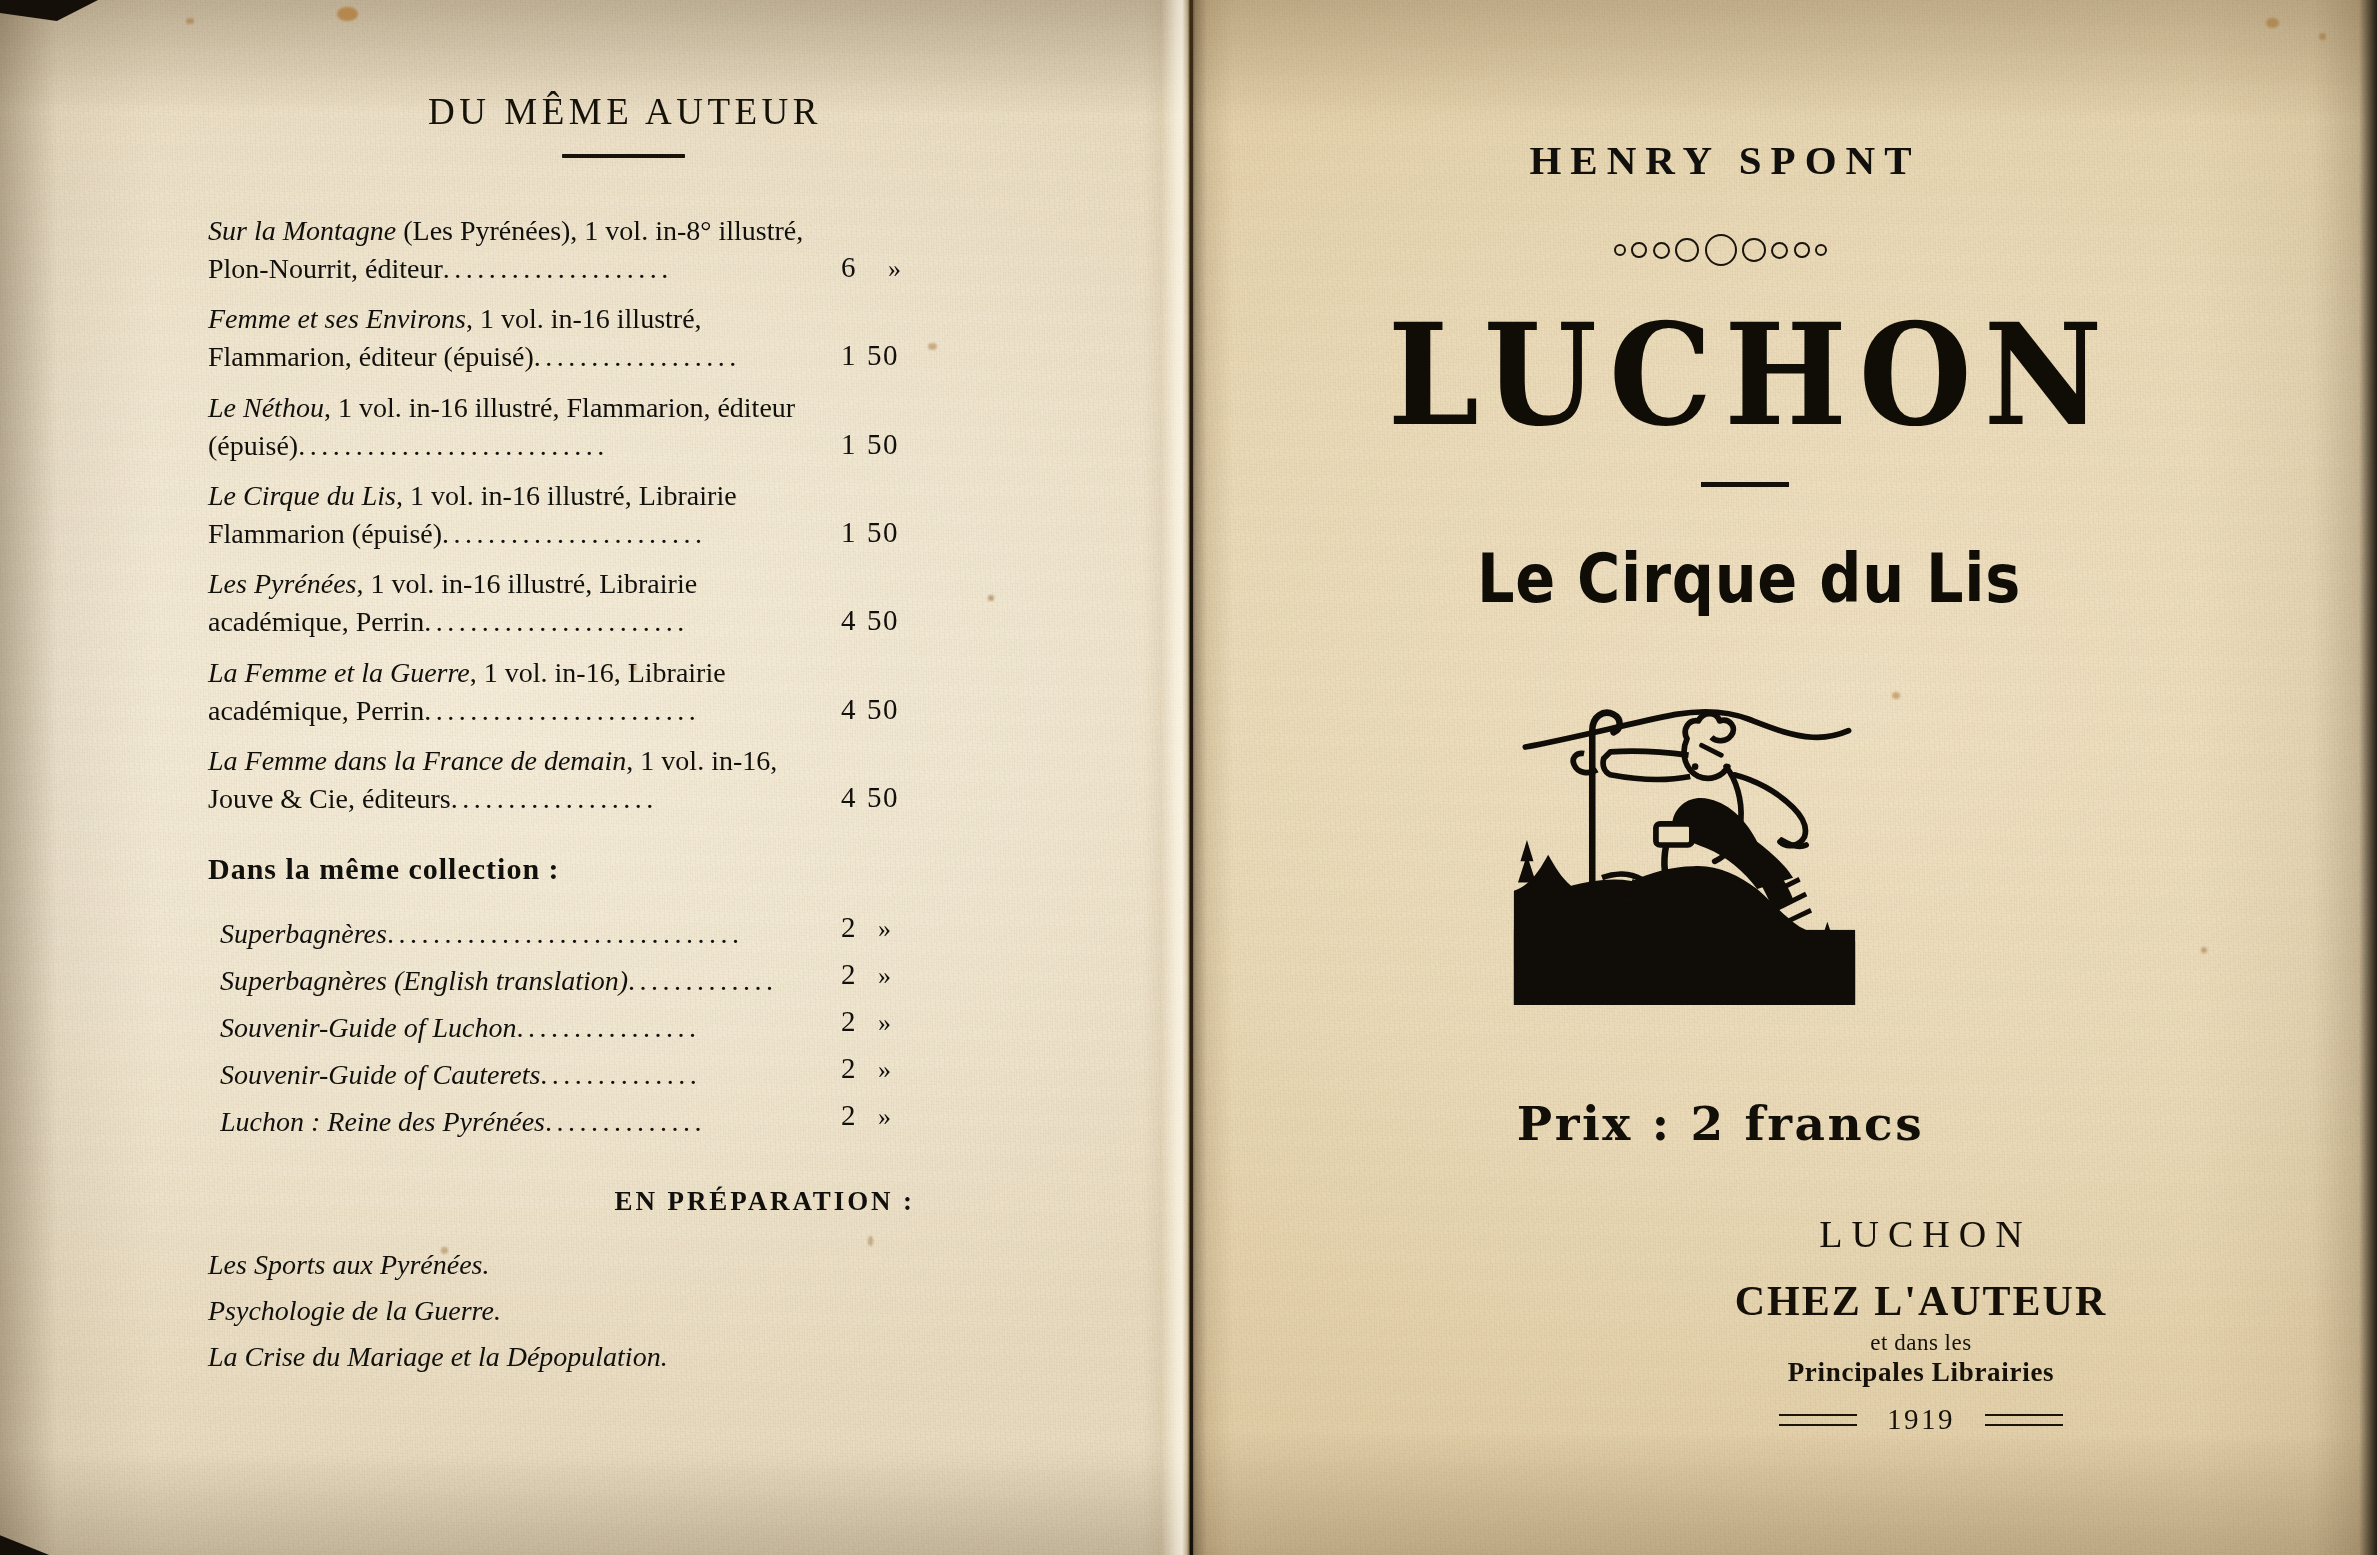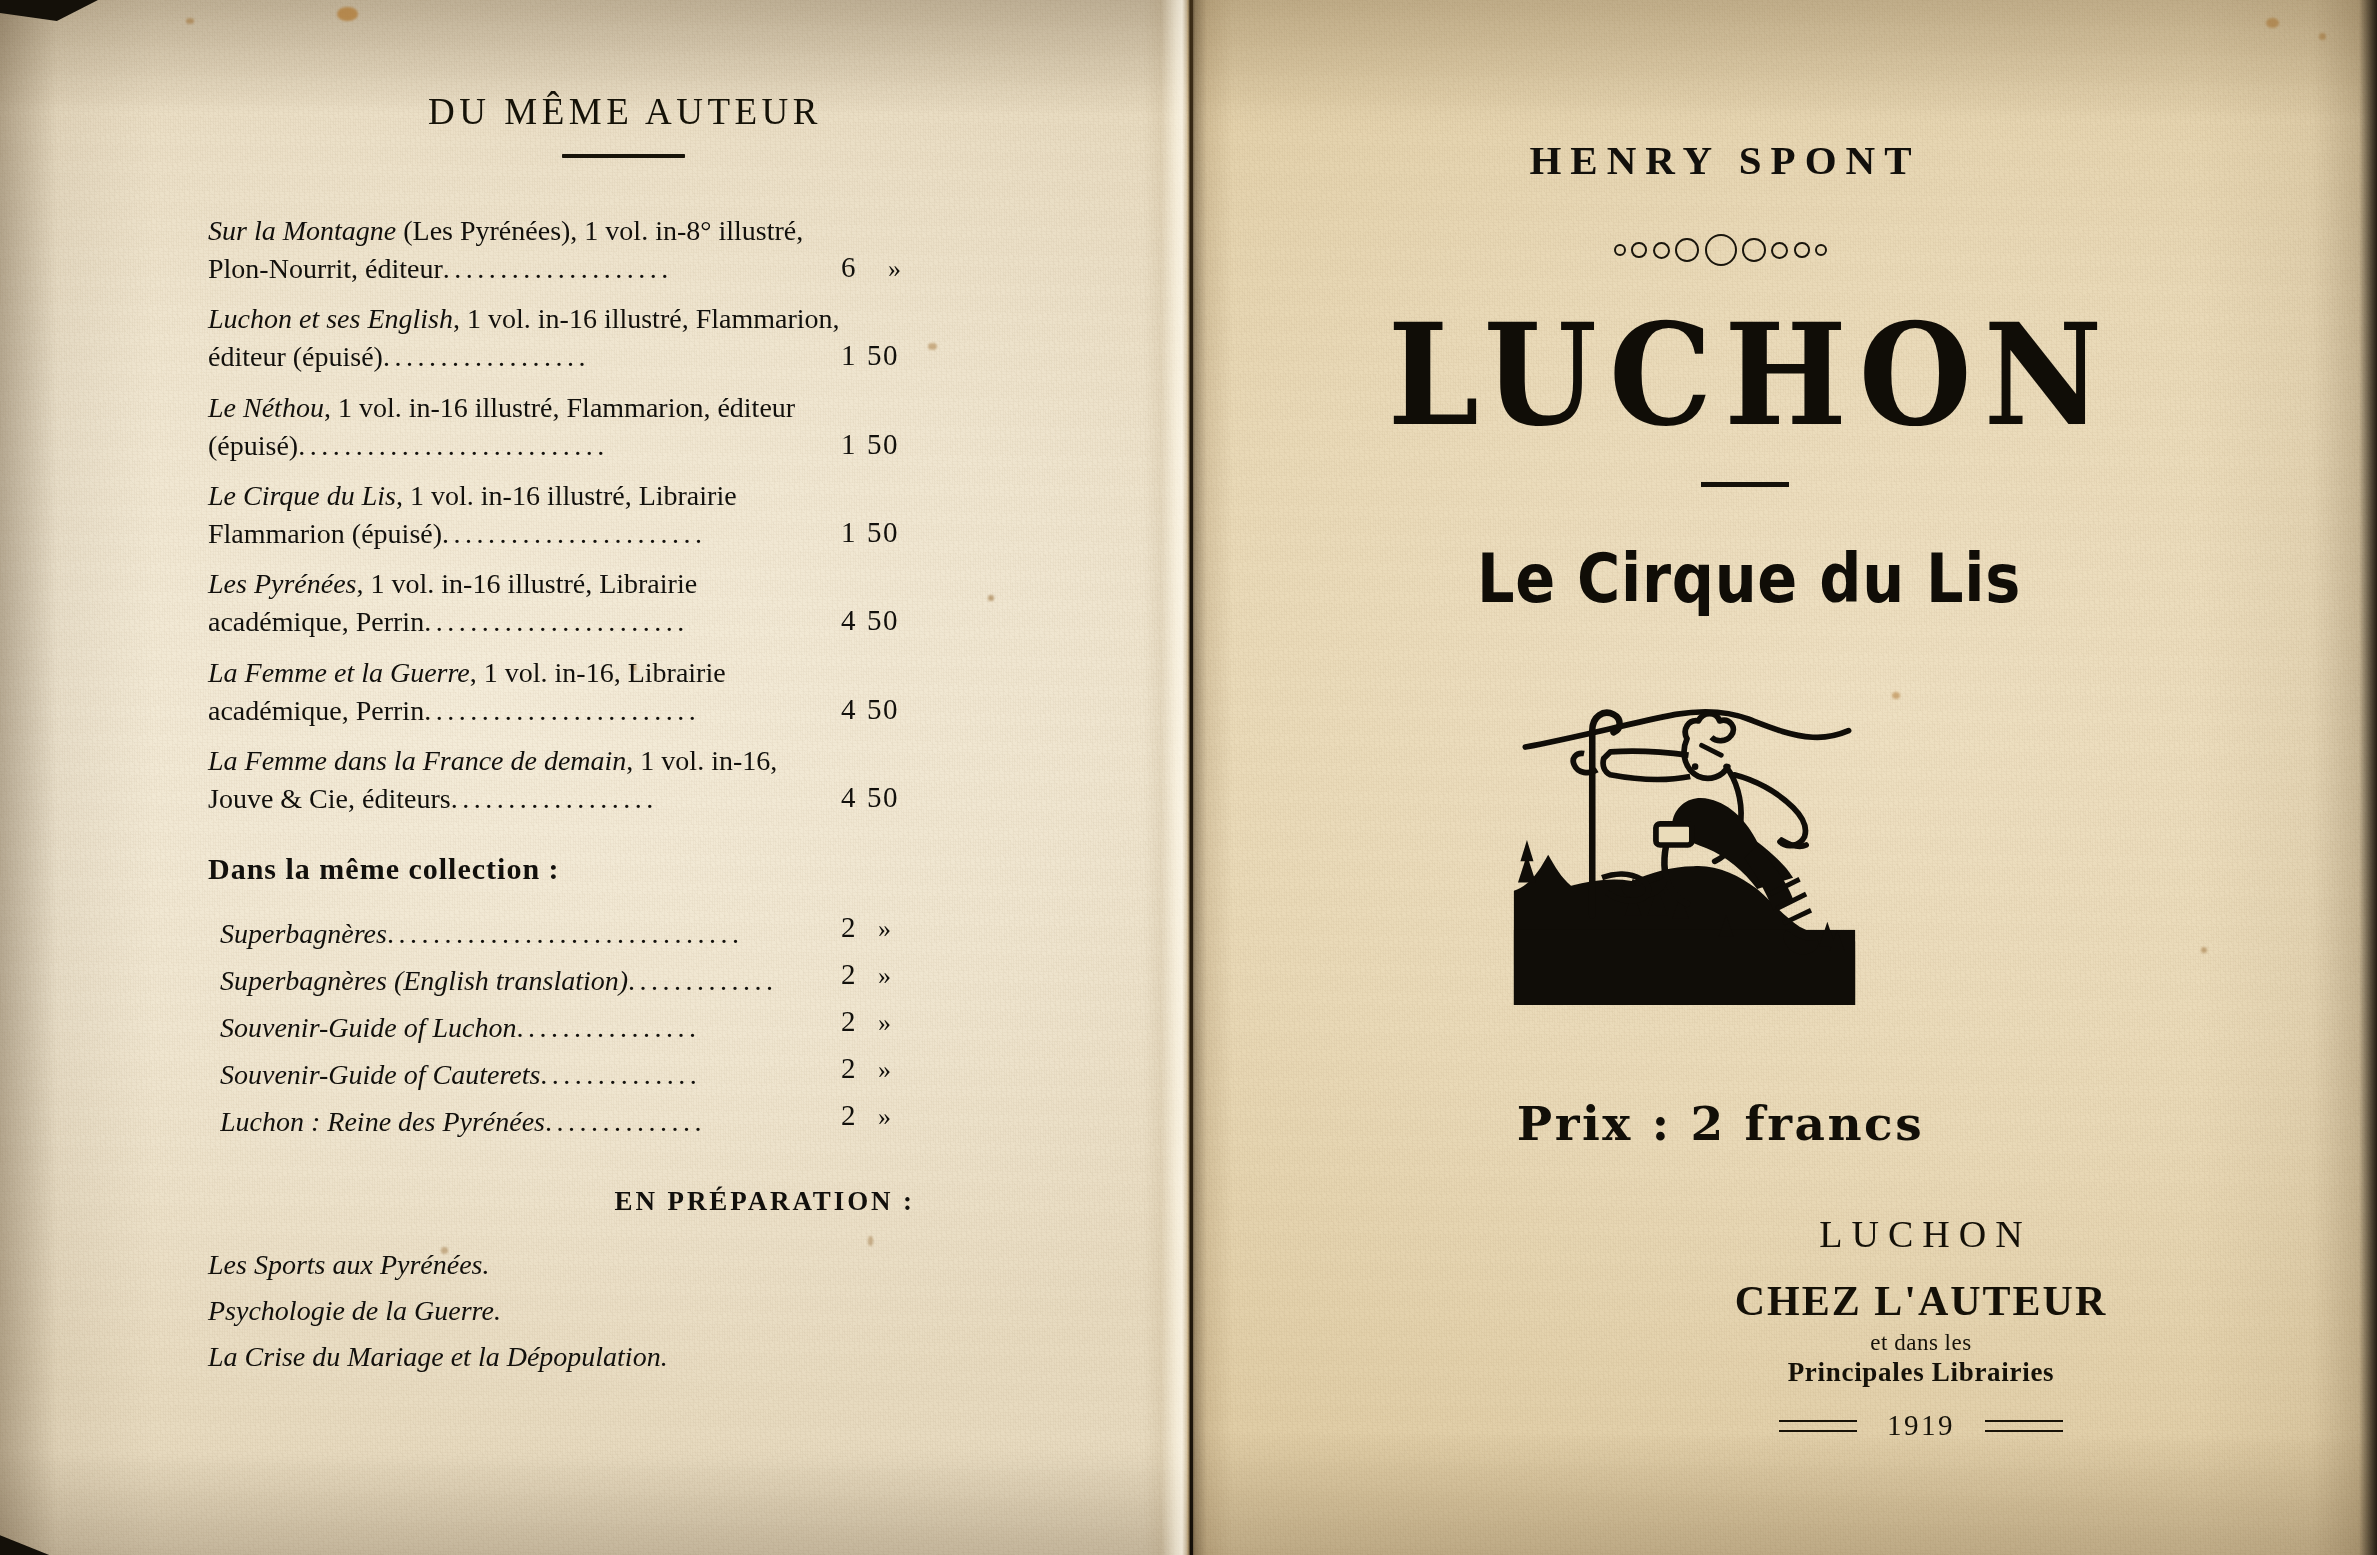--- a/index.html
+++ b/index.html
@@ -282,21 +282,21 @@
     font-size:23px;
     letter-spacing:0.5px;
   }
   .imp-shops{
     margin-top:1.6px;
     font-weight:700;
     font-size:27px;
     letter-spacing:0.7px;
   }
   .imp-year{
-    margin-top:21px;
+    margin-top:15px;
     display:flex; align-items:center; justify-content:center; gap:30px;
   }
   .imp-year .dbl{
     display:block; width:78px; height:7.4px;
     border-top:2.5px solid #191308;
     border-bottom:2.5px solid #191308;
   }
   .imp-year .yr{
     font-size:29px; letter-spacing:2.5px;
   }
@@ -343,21 +343,21 @@
     <div class="bib-list">
 
       <div class="bib-entry">
         <span class="ttl">Sur la Montagne</span><span class="rest"> (Les Pyrénées), 1 vol. in-8° illustré, Plon-Nourrit, éditeur</span><span class="leaders">....................</span>
         <span class="price">
           <span>6</span><span class="cent"></span><span class="ditto">»</span>
         </span>
       </div>
 
       <div class="bib-entry">
-        <span class="ttl">Luchon et ses English</span><span class="rest">, 1 vol. in-16 illustré, Flammarion, éditeur (épuisé)</span><span class="leaders">..................</span>
+        <span class="ttl">Femme et ses Environs</span><span class="rest">, 1 vol. in-16 illustré, Flammarion, éditeur (épuisé)</span><span class="leaders">..................</span>
         <span class="price">
           <span>1</span><span class="cent">50</span><span class="ditto"></span>
         </span>
       </div>
 
       <div class="bib-entry">
         <span class="ttl">Le Néthou</span><span class="rest">, 1 vol. in-16 illustré, Flammarion, éditeur (épuisé)</span><span class="leaders">...........................</span>
         <span class="price">
           <span>1</span><span class="cent">50</span><span class="ditto"></span>
         </span>

